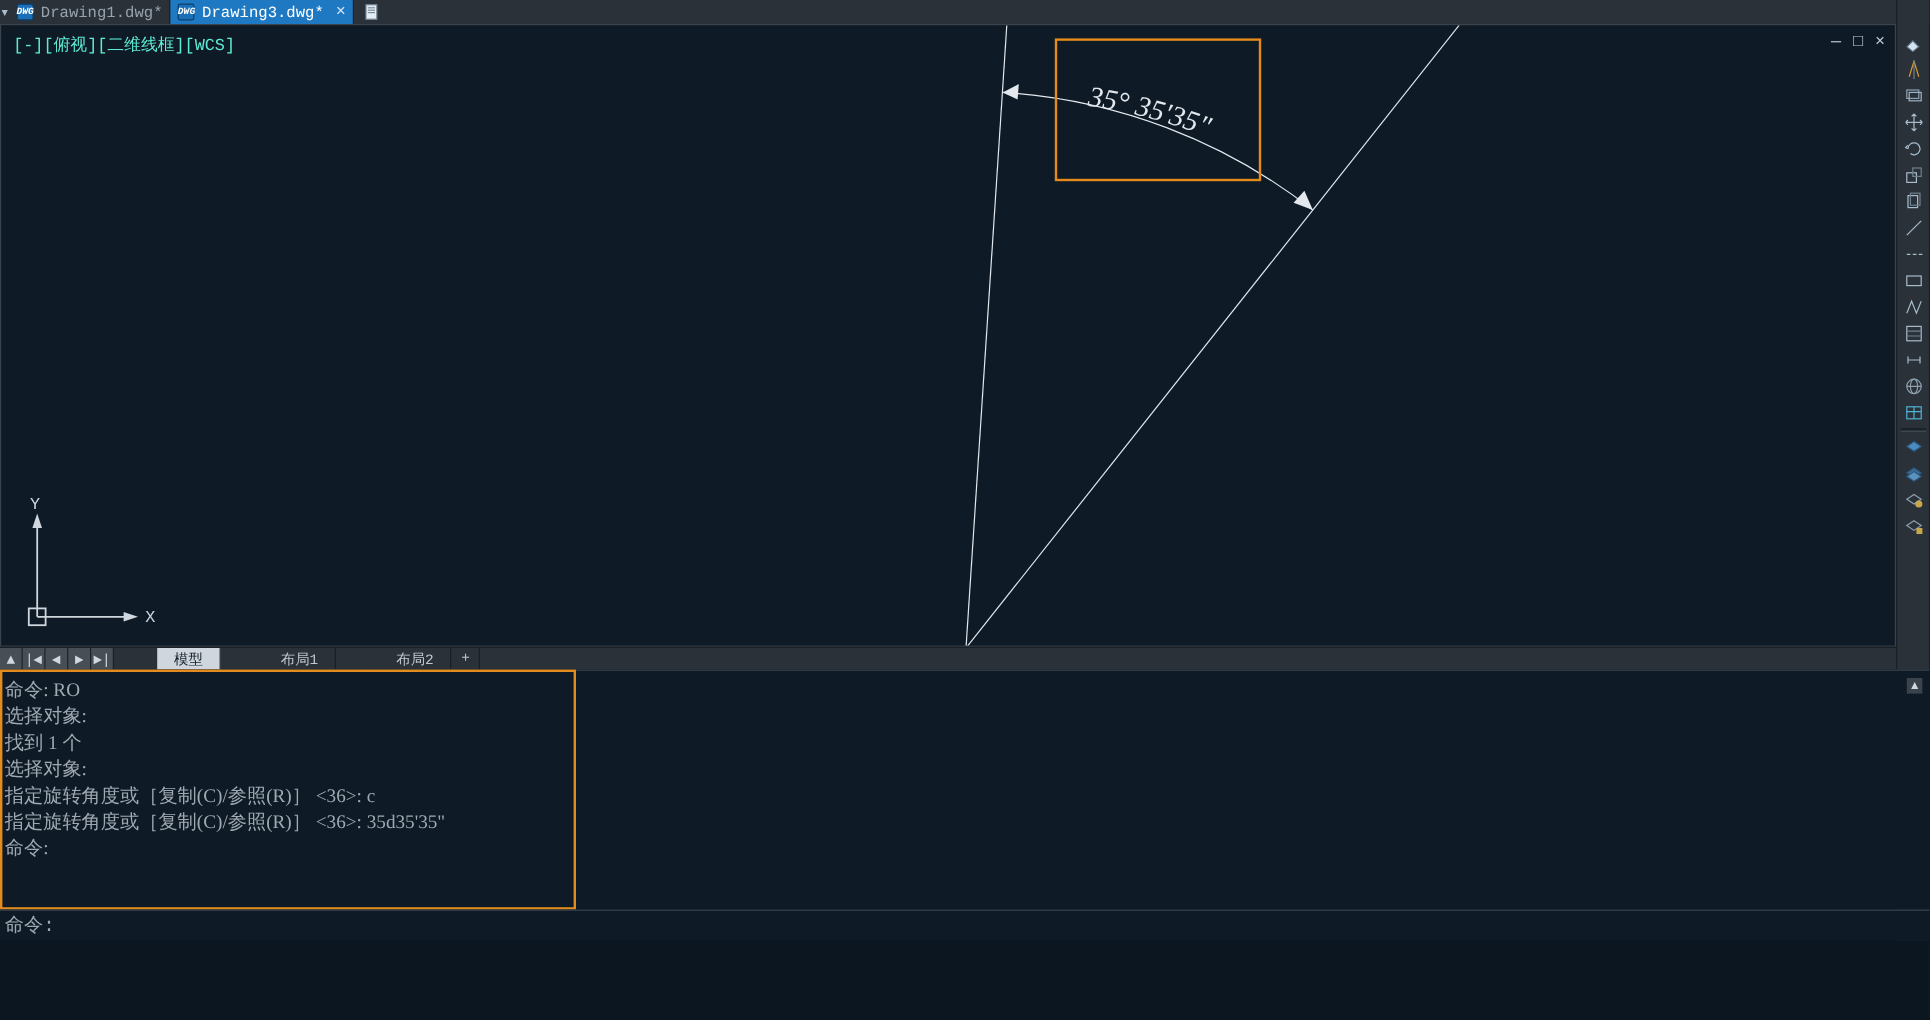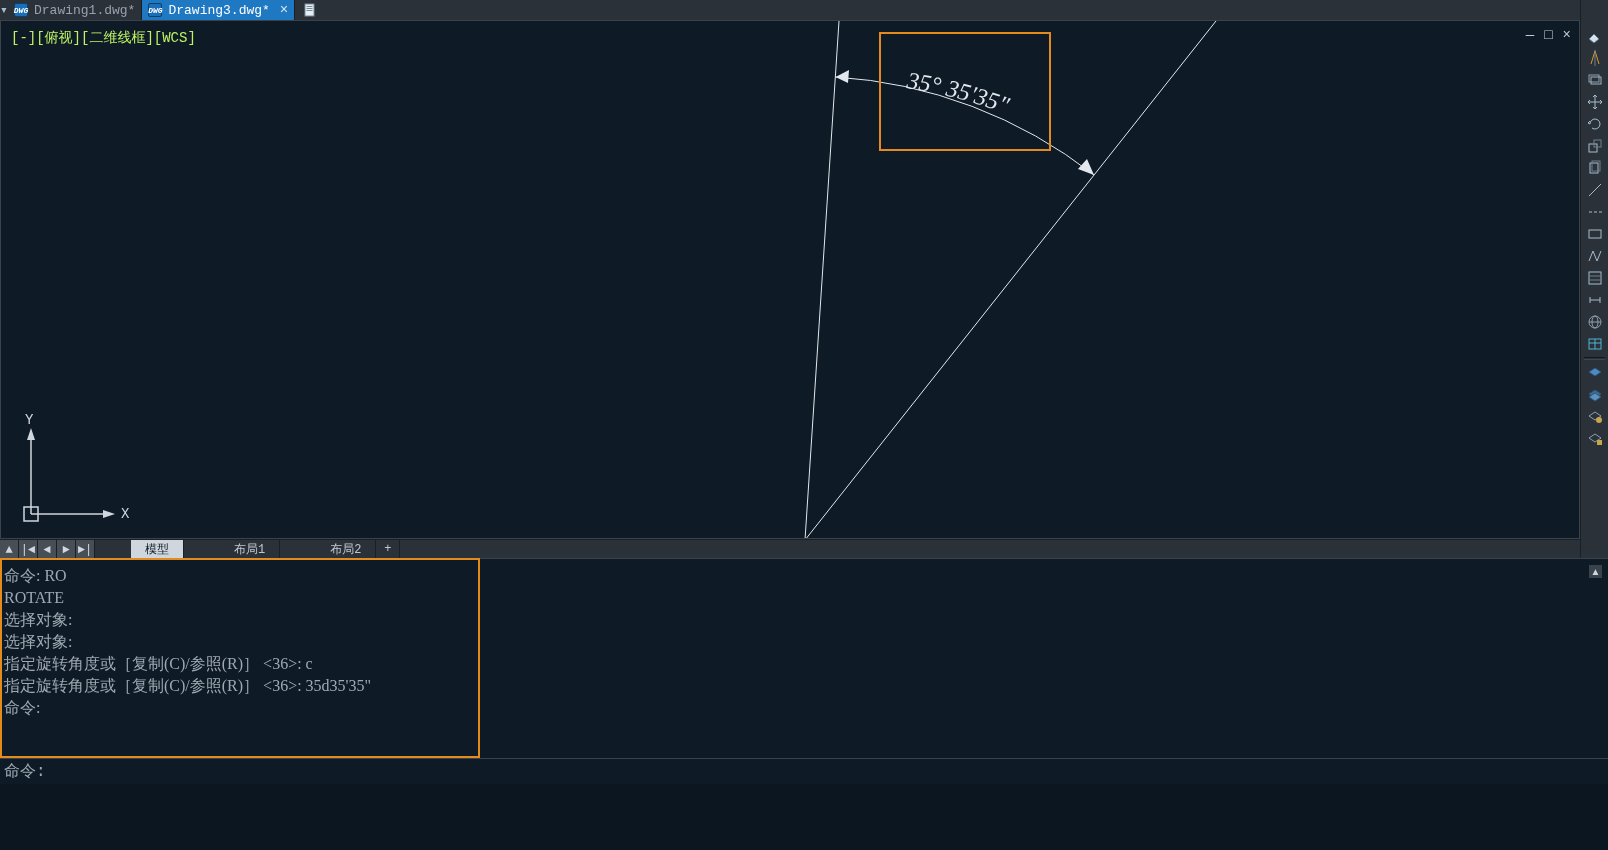--- a/index.html
+++ b/index.html
@@ -103,21 +103,21 @@
     position: absolute;
     left: 0; top: 20px;
     width: 1580px; 
     height: 519px;
     background: #0e1a25;
     border: 1px solid #3a434c;
     overflow: hidden;
   }
   .viewlabel {
     position:absolute; left:10px; top:8px;
-    color:#bef264;
+    color:#5eead4;
     font-size:14px;
   }
   .winbtns {
     position:absolute; right:8px; top:6px;
     display:flex; gap:10px;
     color:#c2cbd4; font-size:14px;
   }
   .winbtn { cursor:pointer; }
   .drawing-svg {
     position:absolute; left:0; top:0; width:1580px; height:519px;
@@ -435,22 +435,22 @@
       <span>布局1</span>
     </div>
     <div class="btab">
       <span>布局2</span>
     </div>
     <div class="btab-plus">+</div>
   </div>
 
   <div class="cmd-history">
     <div>命令: RO</div>
-    <div>ROTATE</div>
     <div>选择对象:</div>
+    <div>找到 1 个</div>
     <div>选择对象:</div>
     <div>指定旋转角度或［复制(C)/参照(R)］ &lt;36&gt;: c</div>
     <div>指定旋转角度或［复制(C)/参照(R)］ &lt;36&gt;: 35d35'35"</div>
     <div>命令:</div>
     <div class="scrollbtn">▲</div>
   </div>
   <div class="cmd-history-box"></div>
 
   <div class="cmd-input-row">
     <span>命令:</span>

